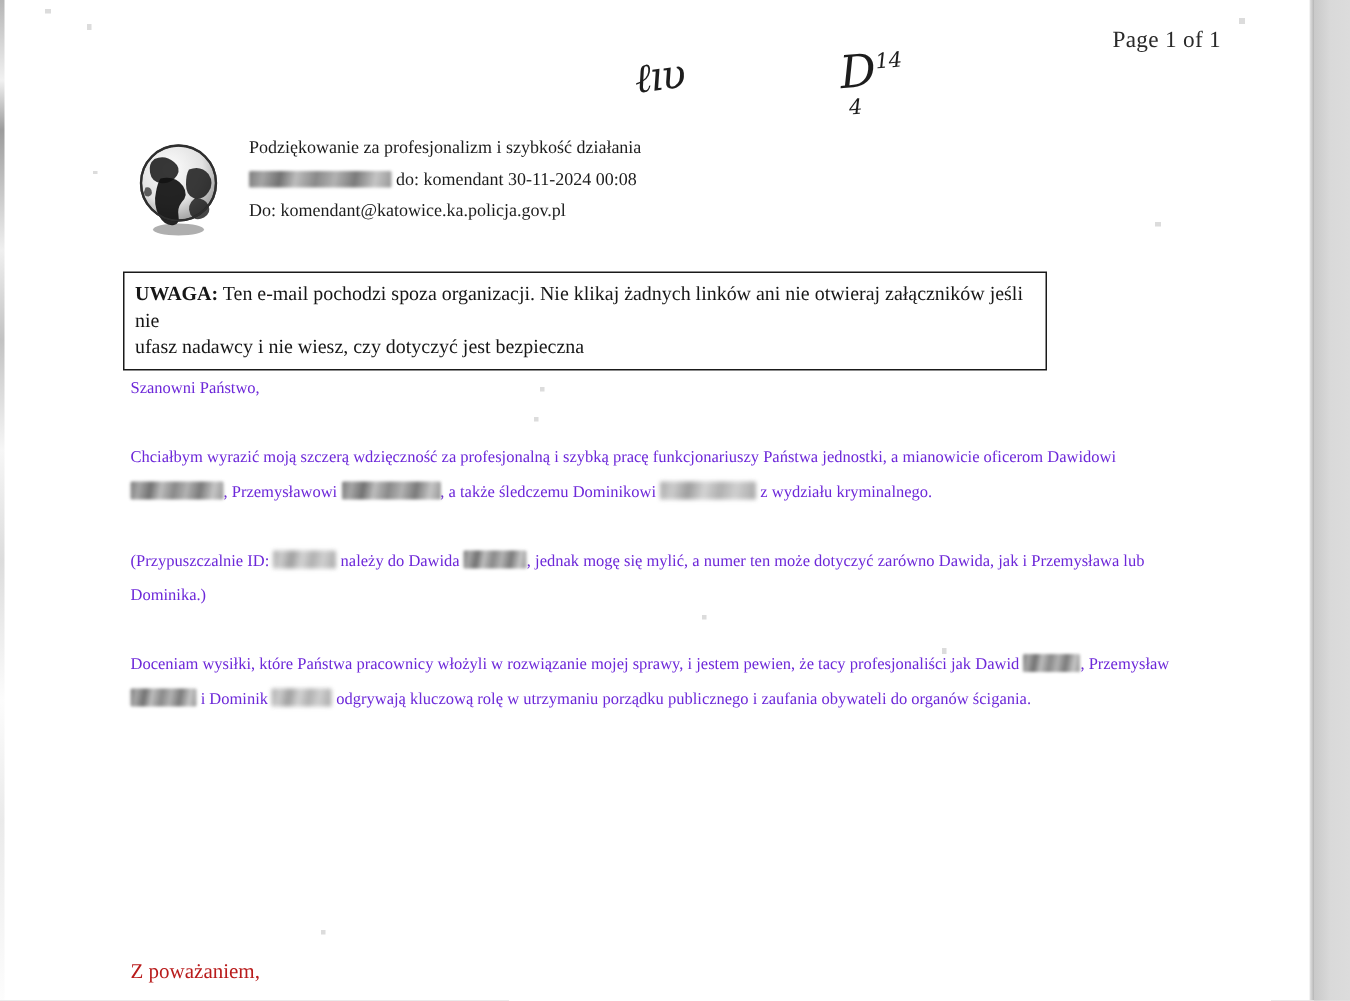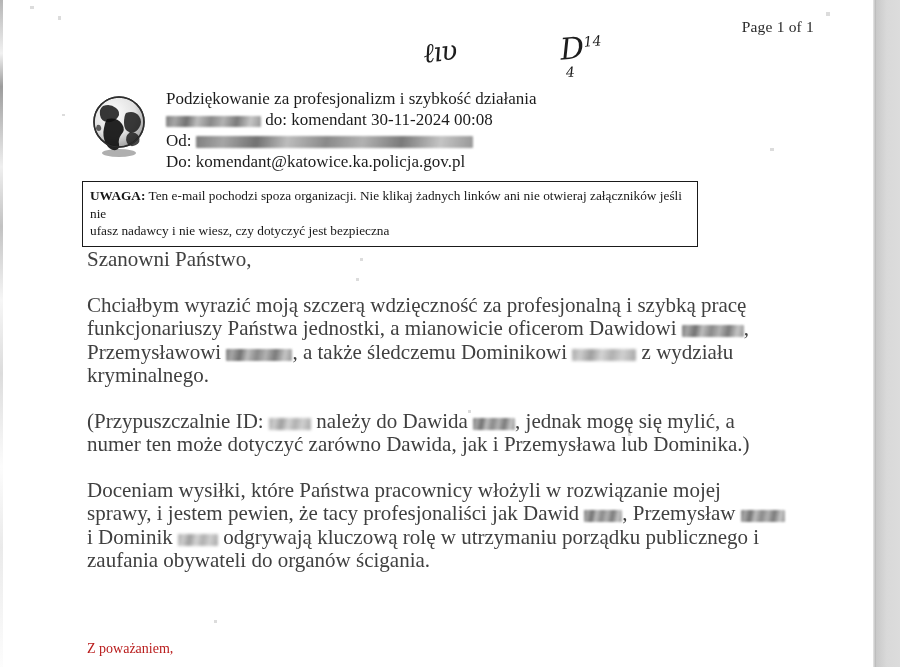--- a/index.html
+++ b/index.html
@@ -117,21 +117,21 @@
     width: 58px;
     height: 68px;
   }
   #header-lines {
     position: absolute;
     left: 78px;
     top: 0px;
     width: 640px;
   }
   .hdr-line {
-    font-size: 17px;
+    font-size: 12px;
     line-height: 21px;
     color: #1c1c1c;
     white-space: nowrap;
   }
 
   
   .redact {
     display: inline-block;
     vertical-align: -2px;
     background: linear-gradient(100deg,
@@ -170,23 +170,23 @@
   }
 
   
   #body-copy {
     position: absolute;
     left: 87px;
     top: 248px;
     width: 700px;
   }
   .para {
-    font-size: 21px;
+    font-size: 11px;
     line-height: 23.5px;
-    color: #404040;
+    color: #6d28d9;
     margin: 0 0 22px 0;
   }
   .nobr { white-space: nowrap; }
 
   #signature {
     position: absolute;
     left: 87px;
     top: 603px;
   }
   #signature .sig-line {
@@ -255,24 +255,20 @@
         <span>Podziękowanie za profesjonalizm i szybkość działania</span>
       </div>
 
       <div class="hdr-line">
         <span class="redact" style="width:95px;height:11px;"></span>
         <span>do:</span>
         <span>komendant</span>
         <span>30-11-2024 00:08</span>
       </div>
 
-      <div class="hdr-line">
-        <span>Od:</span>
-        <span class="redact" style="width:277px;height:12px;"></span>
-      </div>
 
       <div class="hdr-line">
         <span>Do:</span>
         <span>komendant@katowice.ka.policja.gov.pl</span>
       </div>
 
     </div>
   </div>
 
   <div id="warning-box">

